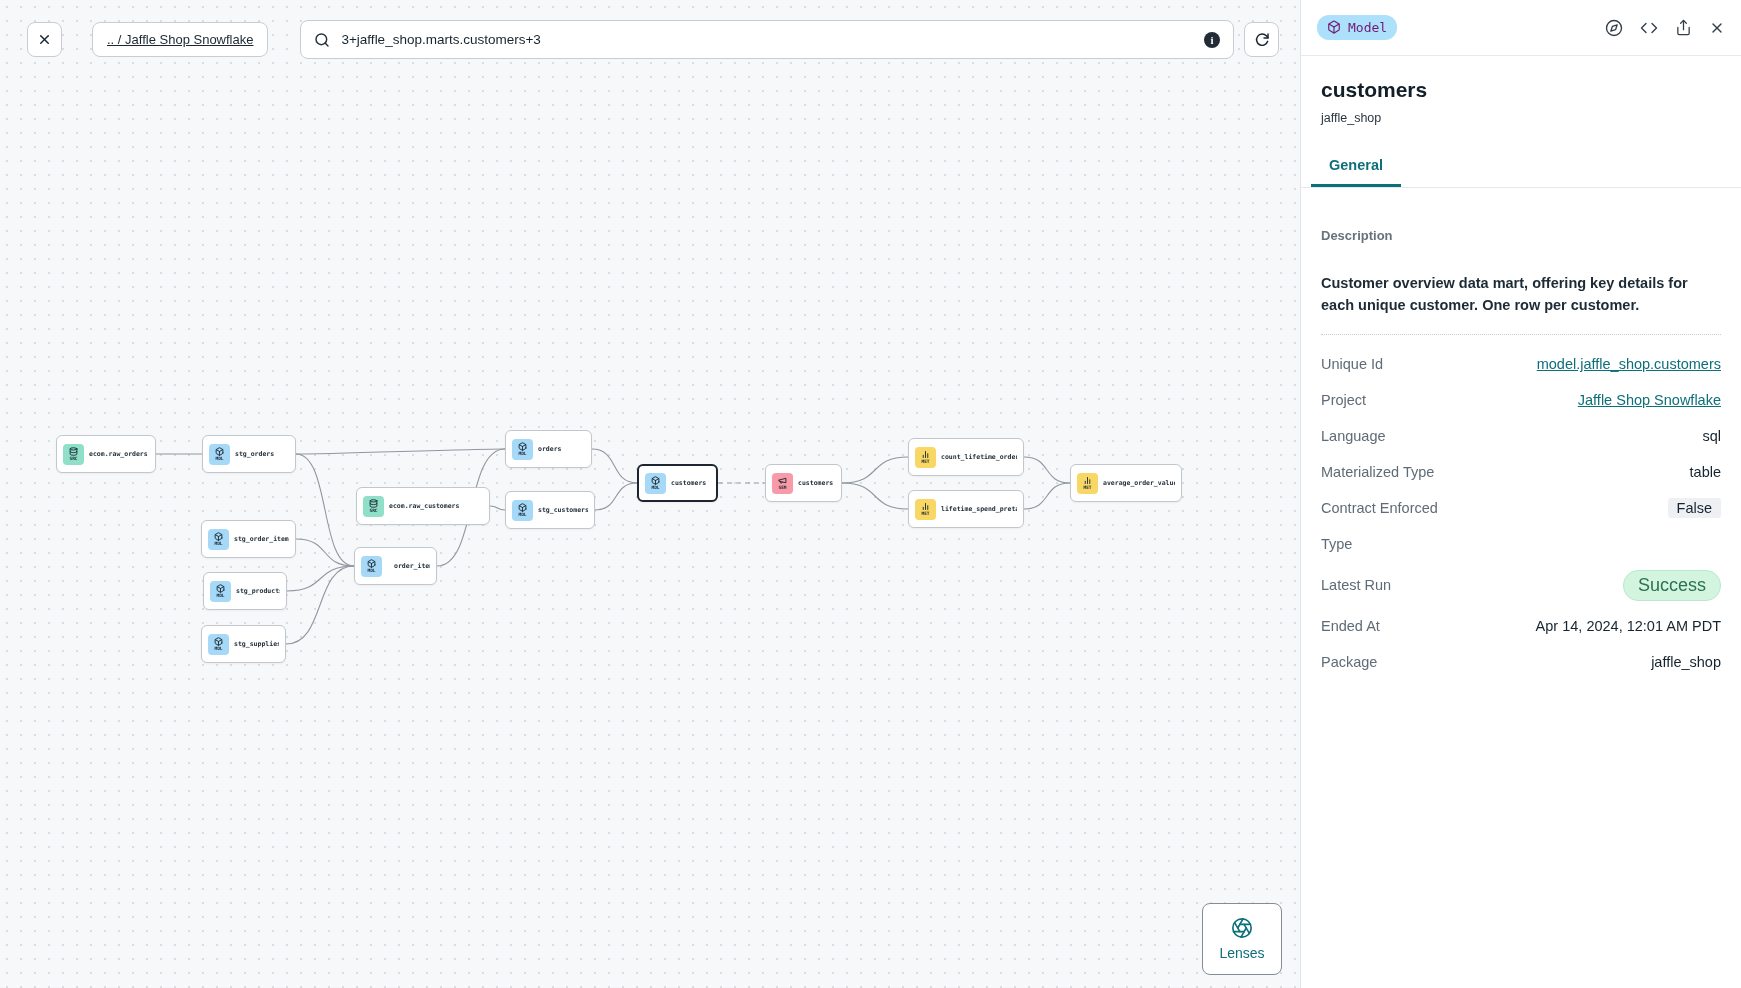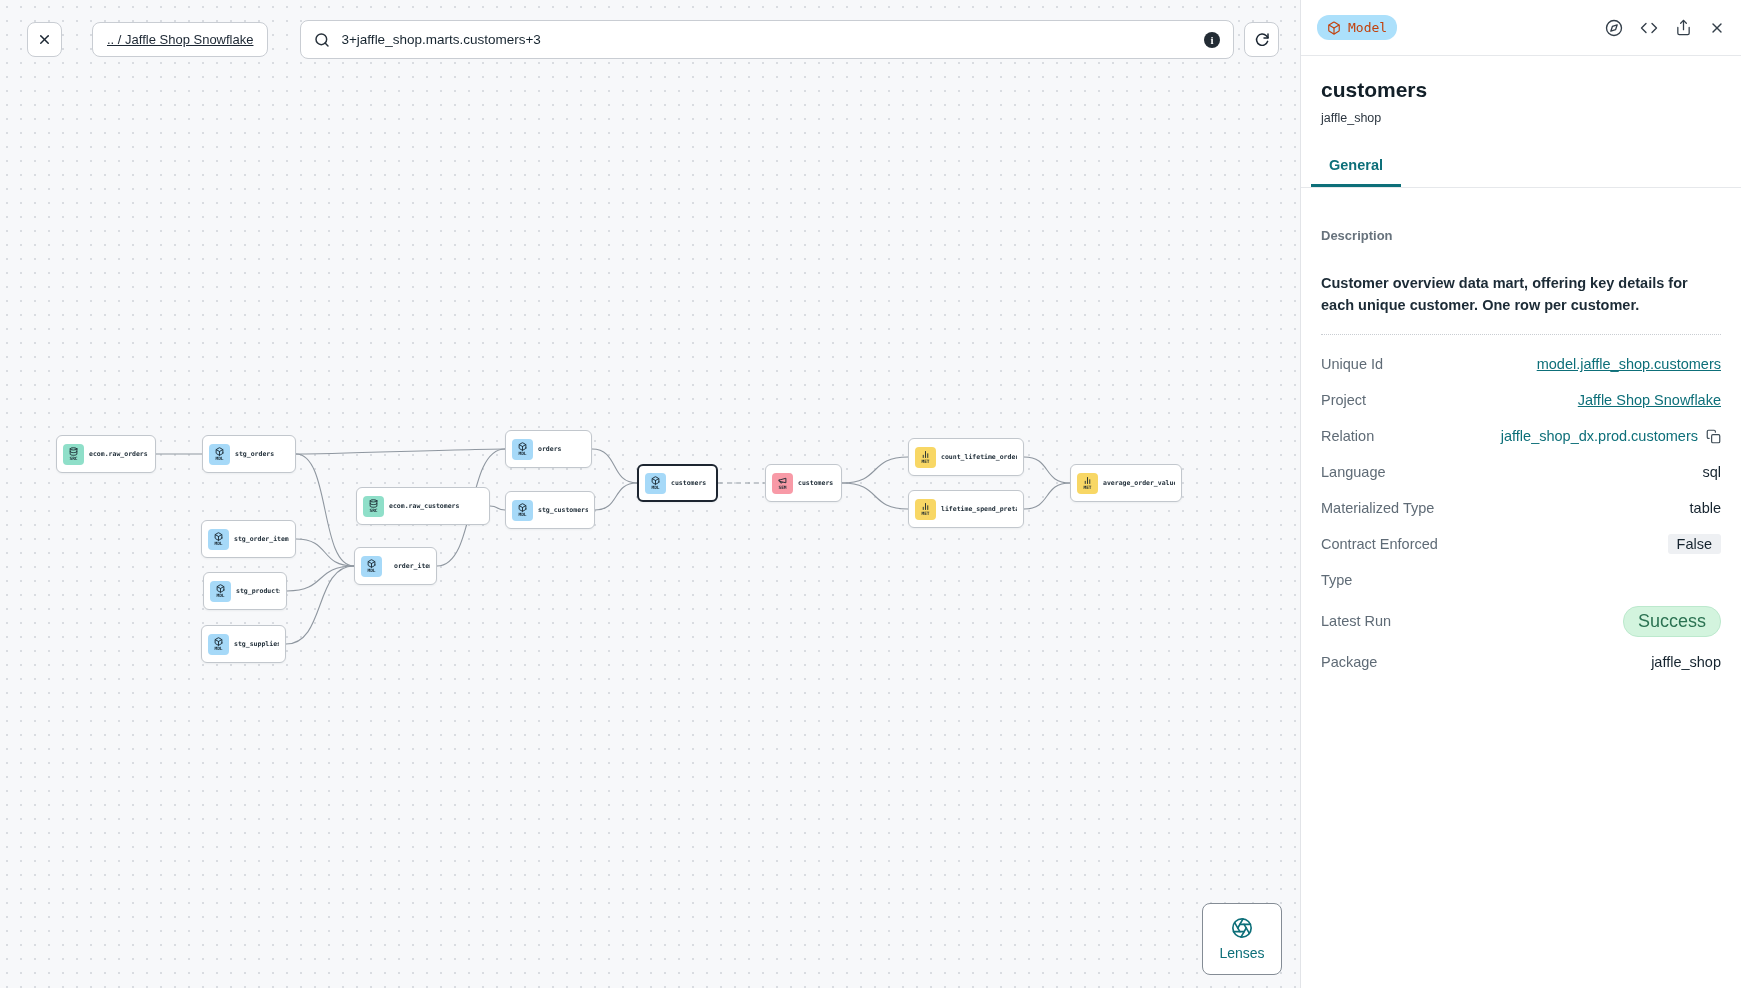--- a/index.html
+++ b/index.html
@@ -48,21 +48,21 @@
   .lenses{position:absolute;left:1202px;top:903px;width:80px;height:72px;background:#fff;
     border:1px solid #848c95;border-radius:8px;display:flex;flex-direction:column;align-items:center;
     justify-content:center;gap:6px;color:var(--accent,#0d6f79);cursor:pointer;font-family:"Liberation Sans",sans-serif;}
   .lenses span{font-size:14px;}
 
   
   .panel{position:absolute;top:0;right:0;width:441px;height:988px;background:#fff;
     border-left:1px solid #e2e4e8;box-sizing:border-box;display:flex;flex-direction:column;}
   .panel-header{height:55px;flex:none;display:flex;align-items:center;justify-content:space-between;
     padding:0 16px;border-bottom:1px solid #e6e8eb;}
-  .badge{display:inline-flex;align-items:center;gap:7px;background:var(--badge,#ace0fb);color:#c2410c;
+  .badge{display:inline-flex;gap:7px;background:var(--badge,#ace0fb);color:#701a75;
     font-family:"DejaVu Sans Mono",monospace;font-size:13px;padding:5px 10px;border-radius:12px;}
   .panel-actions{display:flex;gap:17px;color:#333e49;align-items:center;}
   .pa{display:flex;cursor:pointer;}
   .panel-body{flex:1;overflow:hidden;padding:0 20px;}
   .ptitle{font-size:21px;font-weight:700;margin:22px 0 0;color:#121f28;}
   .psub{font-size:12.5px;color:#2c3640;margin-top:9px;}
   .tabs{display:flex;margin:24px -20px 0;padding:0 10px;border-bottom:1px solid #e6e8eb;}
   .tab{padding:8px 18px 11px;font-size:14.5px;font-weight:700;color:var(--accent,#0d6f79);
     border-bottom:3px solid var(--accent,#0d6f79);cursor:pointer;}
   .sec-label{margin-top:40px;font-size:13px;font-weight:700;color:#67727c;}
@@ -350,50 +350,42 @@
       <div id="fields">
           <div class="frow">
             <span class="flabel">Unique Id</span>
             <a class="fval link">model.jaffle_shop.customers</a>
           </div>
           <div class="frow">
             <span class="flabel">Project</span>
             <a class="fval link">Jaffle Shop Snowflake</a>
           </div>
           <div class="frow">
-            <span class="flabel">Relation</span>
-            <span class="fval rel">
-              <span class="rel-text">jaffle_shop_dx.prod.customers</span>
-              <span class="copy-btn">
-                <svg width="15" height="15" viewBox="0 0 24 24" fill="none" stroke="currentColor" stroke-width="1.9" stroke-linecap="round" stroke-linejoin="round">
-                  <rect x="9" y="9" width="13" height="13" rx="2"></rect>
-                  <path d="M5 15H4a2 2 0 0 1-2-2V4a2 2 0 0 1 2-2h9a2 2 0 0 1 2 2v1"></path>
-                </svg>
-              </span>
-            </span>
-          </div>
-          <div class="frow">
             <span class="flabel">Language</span>
             <span class="fval">sql</span>
           </div>
           <div class="frow">
             <span class="flabel">Materialized Type</span>
             <span class="fval">table</span>
           </div>
           <div class="frow">
             <span class="flabel">Contract Enforced</span>
             <span class="fval badge-false">False</span>
           </div>
           <div class="frow">
             <span class="flabel">Type</span>
             <span class="fval"></span>
           </div>
           <div class="frow">
             <span class="flabel">Latest Run</span>
             <span class="fval pill">Success</span>
+          </div>
+          <div class="frow">
+            <span class="flabel">Ended At</span>
+            <span class="fval">Apr 14, 2024, 12:01 AM PDT</span>
           </div>
           <div class="frow">
             <span class="flabel">Package</span>
             <span class="fval">jaffle_shop</span>
           </div>
         </div>
     </div>
   </aside>
 </div>
 

